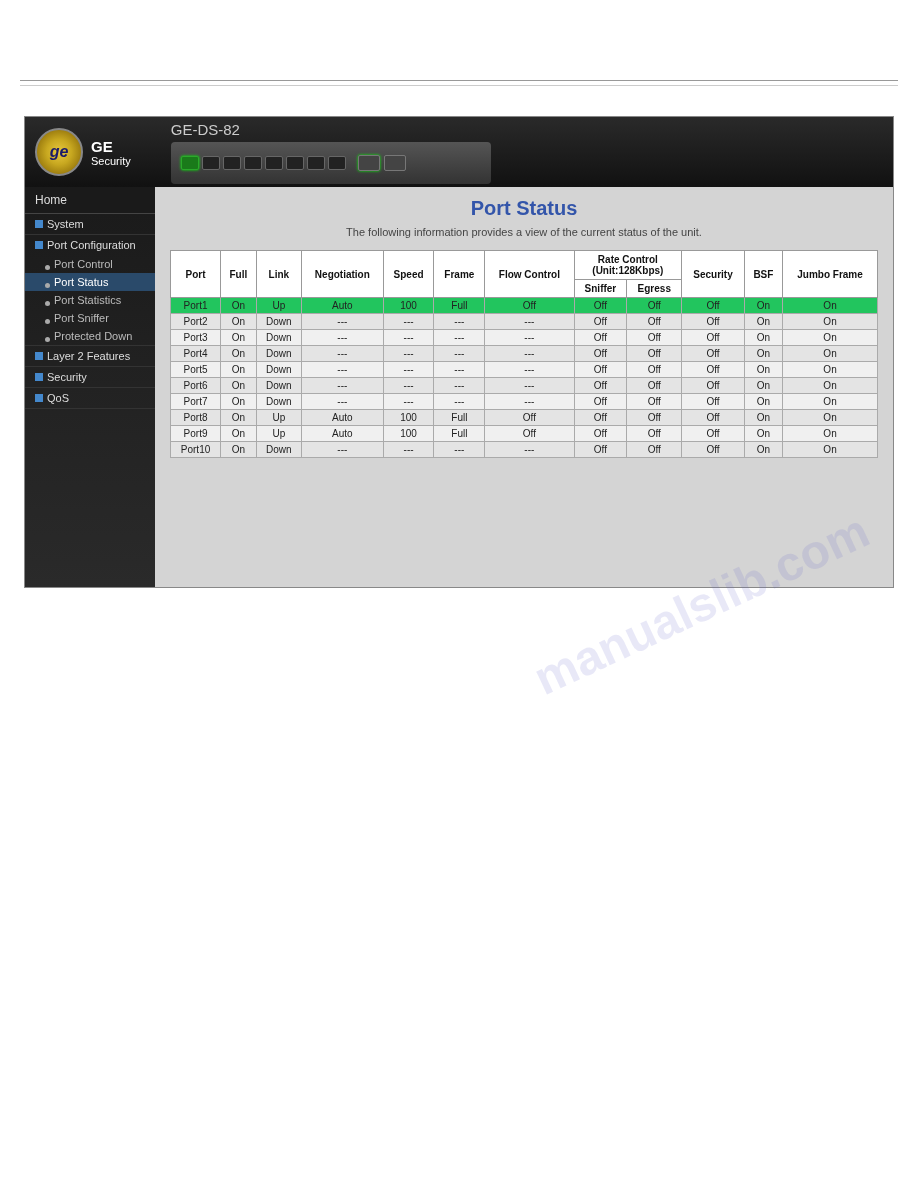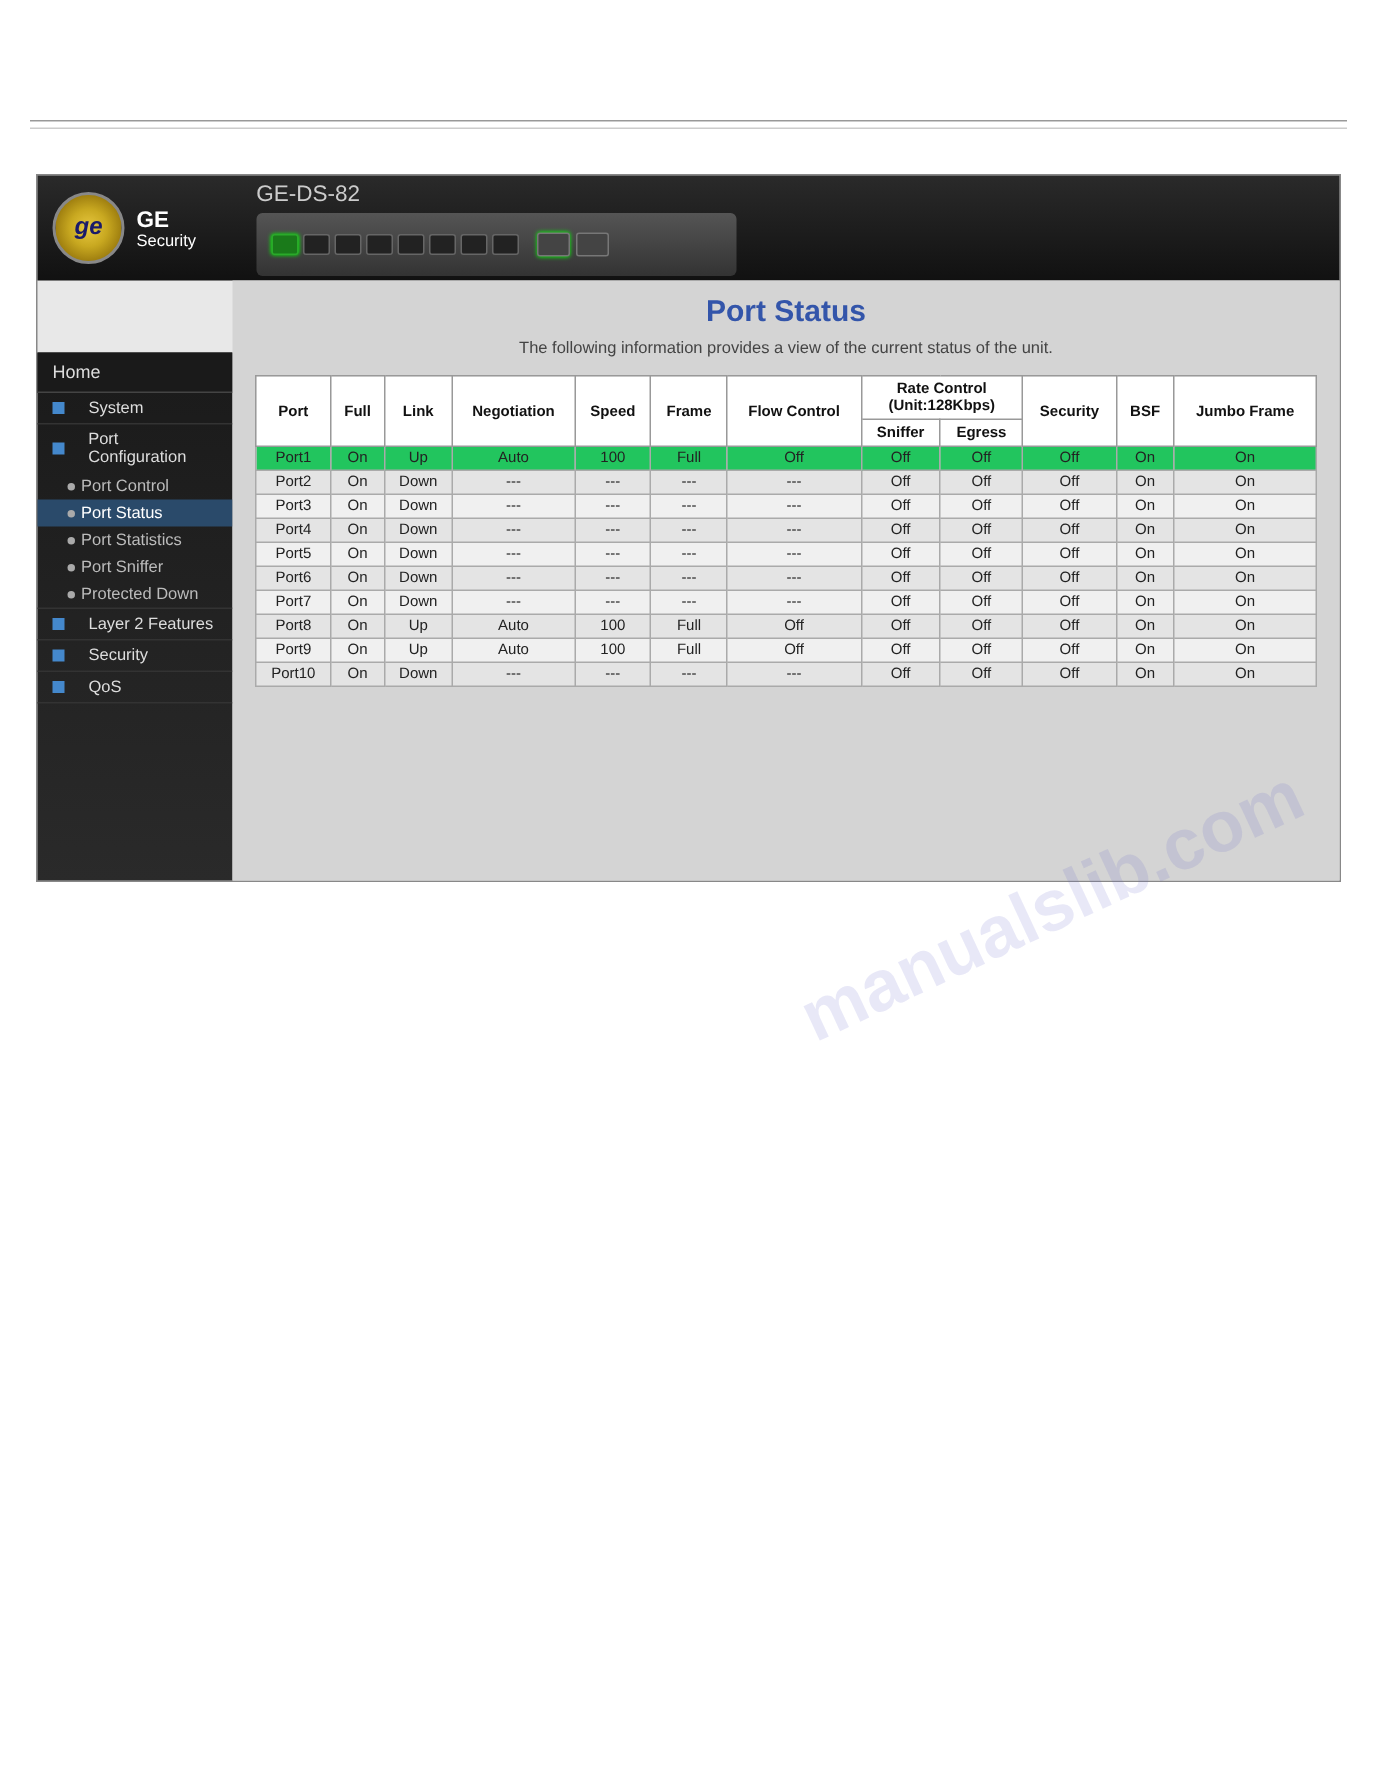--- a/index.html
+++ b/index.html
@@ -143,57 +143,56 @@
       display: flex;
       min-height: 400px;
     }
 
     
     .sidebar {
       width: 130px;
       background: linear-gradient(to bottom, #1a1a1a, #2a2a2a);
       padding: 0;
       flex-shrink: 0;
-      margin-top: 48px;
     }
 
     .sidebar-home {
       color: #ddd;
       padding: 6px 10px;
       font-size: 12px;
       background: #1a1a1a;
       border-bottom: 1px solid #444;
     }
 
     .sidebar-section {
       border-bottom: 1px solid #333;
     }
 
     .sidebar-section-title {
       color: #ddd;
       padding: 4px 10px;
       font-size: 11px;
       display: flex;
       align-items: center;
-      gap: 16px;
+      gap: 4px;
     }
 
     .sidebar-icon {
       width: 8px;
       height: 8px;
       background: #4488cc;
       display: inline-block;
     }
 
     .sidebar-item {
       color: #bbb;
       padding: 3px 10px 3px 20px;
       font-size: 11px;
       display: flex;
-      align-items: center;
+      align-items: flex-end;
       gap: 4px;
       cursor: pointer;
     }
 
     .sidebar-item.active {
       color: #fff;
       background: #2a4a6a;
     }
 
     .sidebar-bullet {

